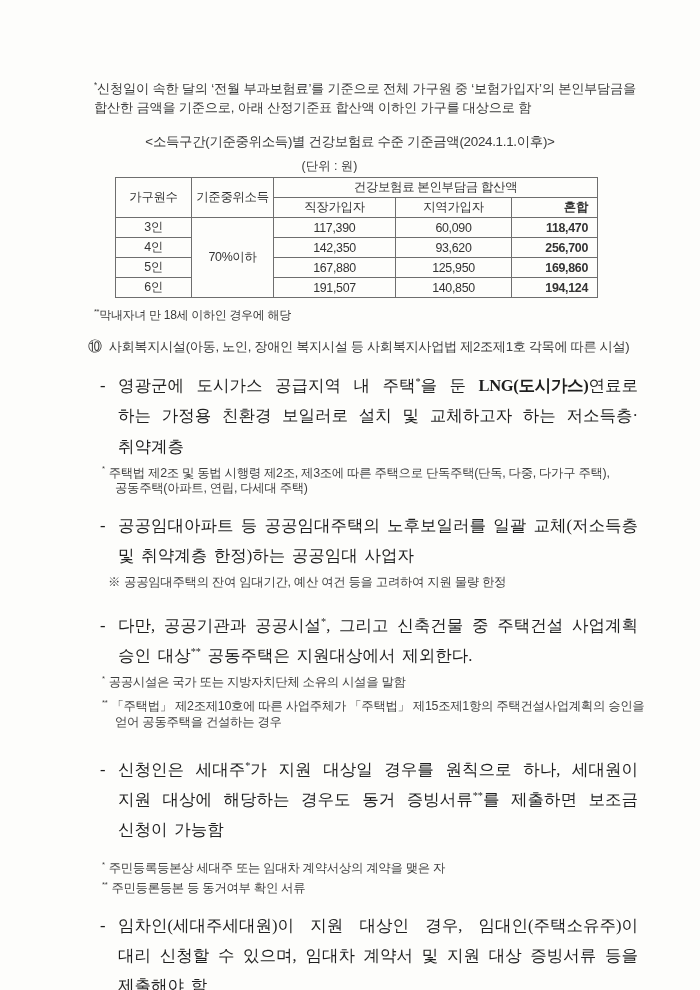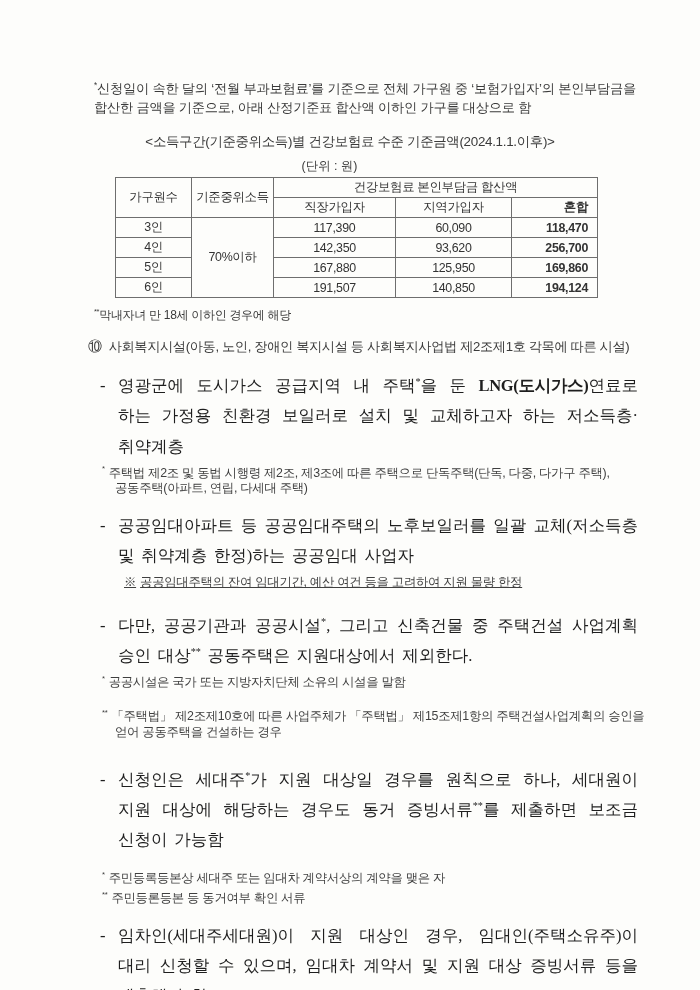--- a/index.html
+++ b/index.html
@@ -120,21 +120,21 @@
     font-size: 12.4px;
     line-height: 1.28;
     letter-spacing: -0.3px;
     color: #3f3f3f;
     padding-left: 13px;
     text-indent: -13px;
     word-break: keep-all;
     width: 530px;
   }
   .fn .mk { margin-right: 4px; }
-  .fn.ref { margin-left: 62px; text-decoration: underline; }
+  .fn.ref { margin-left: 46px; }
 
   .gap-md { margin-top: 14px; }
   .gap-lg { margin-top: 20px; }
   .gap-xl { margin-top: 24px; }
 </style>
 </head>
 <body>
 
 <div class="page">
 
@@ -209,21 +209,21 @@
     <span class="mk">-</span>
     <span class="bt">공공임대아파트 등 공공임대주택의 노후보일러를 일괄 교체(저소득층 및 취약계층 한정)하는 공공임대 사업자</span>
   </div>
   <div class="fn ref"><span class="mk">※</span><span>공공임대주택의 잔여 임대기간, 예산 여건 등을 고려하여 지원 물량 한정</span></div>
 
   <div class="bullet gap-lg">
     <span class="mk">-</span>
     <span class="bt"><span>다만, 공공기관과 공공시설</span><sup>*</sup><span>, 그리고 신축건물 중 주택건설 사업계획 승인 대상</span><sup>**</sup><span> 공동주택은 지원대상에서 제외한다.</span></span>
   </div>
   <div class="fn"><sup class="mk">*</sup><span>공공시설은 국가 또는 지방자치단체 소유의 시설을 말함</span></div>
-  <div class="fn" style="margin-top:18px;"><sup class="mk">**</sup><span>「주택법」 제2조제10호에 따른 사업주체가 「주택법」 제15조제1항의 주택건설사업계획의 승인을 얻어 공동주택을 건설하는 경우</span></div>
+  <div class="fn" style="margin-top:8px;"><sup class="mk">**</sup><span>「주택법」 제2조제10호에 따른 사업주체가 「주택법」 제15조제1항의 주택건설사업계획의 승인을 얻어 공동주택을 건설하는 경우</span></div>
 
   <div class="bullet gap-xl">
     <span class="mk">-</span>
     <span class="bt"><span>신청인은 세대주</span><sup>*</sup><span>가 지원 대상일 경우를 원칙으로 하나, 세대원이 지원 대상에 해당하는 경우도 동거 증빙서류</span><sup>**</sup><span>를 제출하면 보조금 신청이 가능함</span></span>
   </div>
   <div class="fn" style="margin-top:16px;"><sup class="mk">*</sup><span>주민등록등본상 세대주 또는 임대차 계약서상의 계약을 맺은 자</span></div>
   <div class="fn" style="margin-top:4px;"><sup class="mk">**</sup><span>주민등론등본 등 동거여부 확인 서류</span></div>
 
   <div class="bullet gap-md">
     <span class="mk">-</span>

